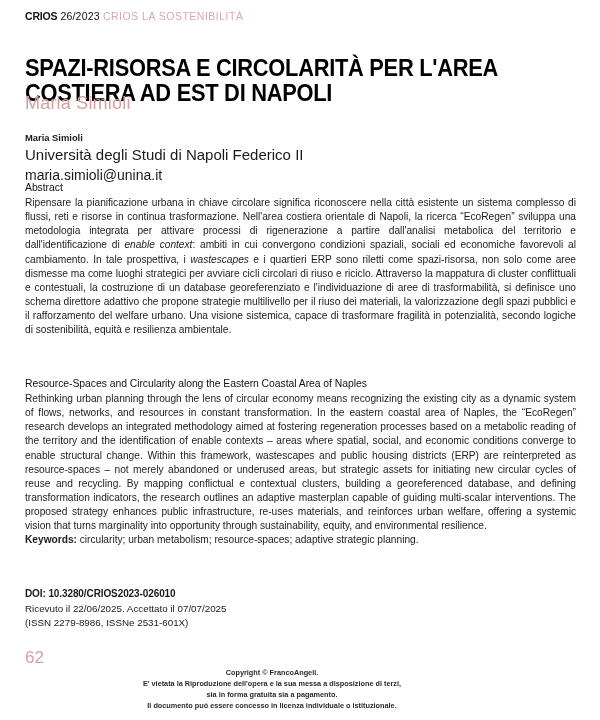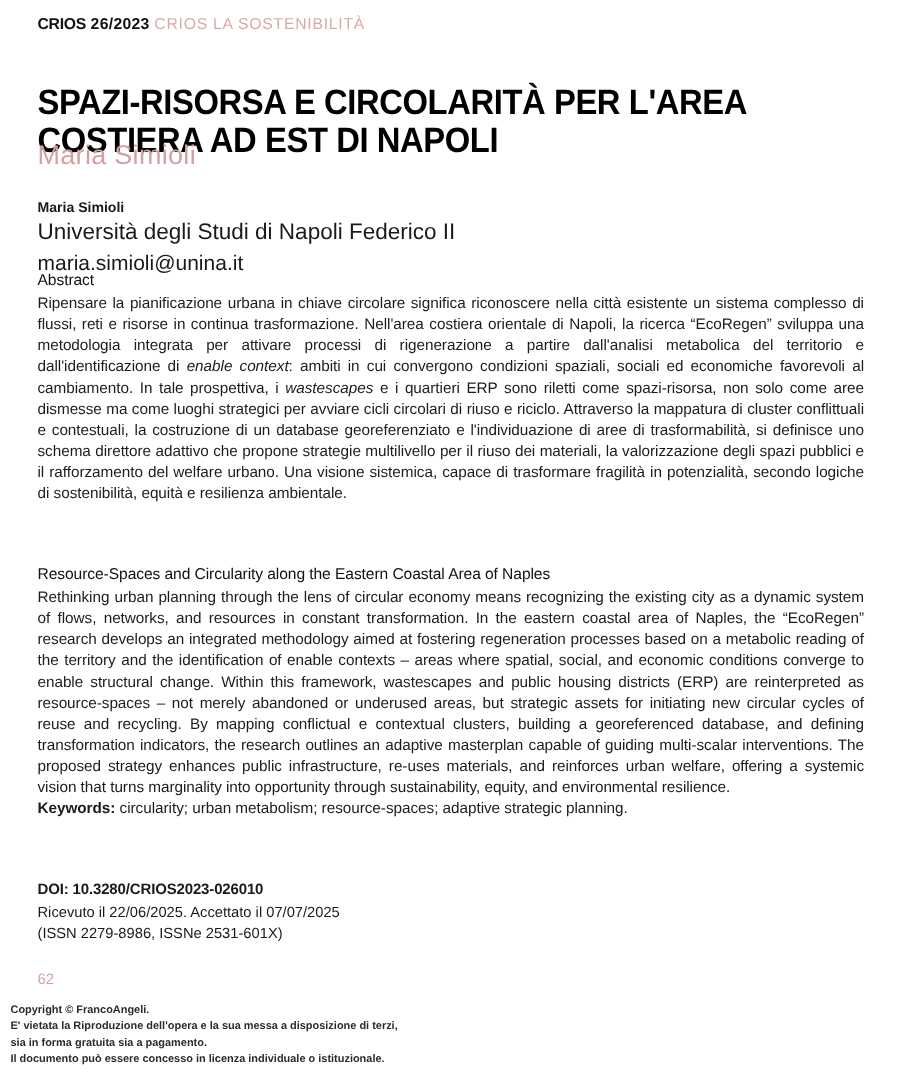--- a/index.html
+++ b/index.html
@@ -32,21 +32,21 @@
     font-size: 10.5px;
     letter-spacing: 0.2px;
     white-space: nowrap;
   }
   .runhead .journal {
     font-weight: 700;
     color: #111;
     letter-spacing: -0.2px;
   }
   .runhead .issue {
-    font-weight: 700;
+    font-weight: 400;
     color: #111;
     text-align: right;
   }
   .runhead .section {
     color: #d9a8a8;
     letter-spacing: 0.5px;
   }
 
   
   .title {
@@ -139,30 +139,31 @@
     font-weight: 700;
     font-size: 10px;
     letter-spacing: -0.1px;
   }
 
   
   .folio {
     position: absolute;
     left: 25px;
     top: 648px;
-    font-size: 10px;
+    font-size: 17px;
     color: #d4a0a0;
   }
 
   
   .copyright {
     position: absolute;
-    left: 7px;
+    left: 16px;
     top: 668px;
     width: 512px;
+    text-align: center;
     font-size: 7.3px;
     line-height: 1.5;
     color: #2b2b2b;
     font-weight: 700;
   }
   .copyright div { white-space: nowrap; }
 </style>
 </head>
 <body>
 

